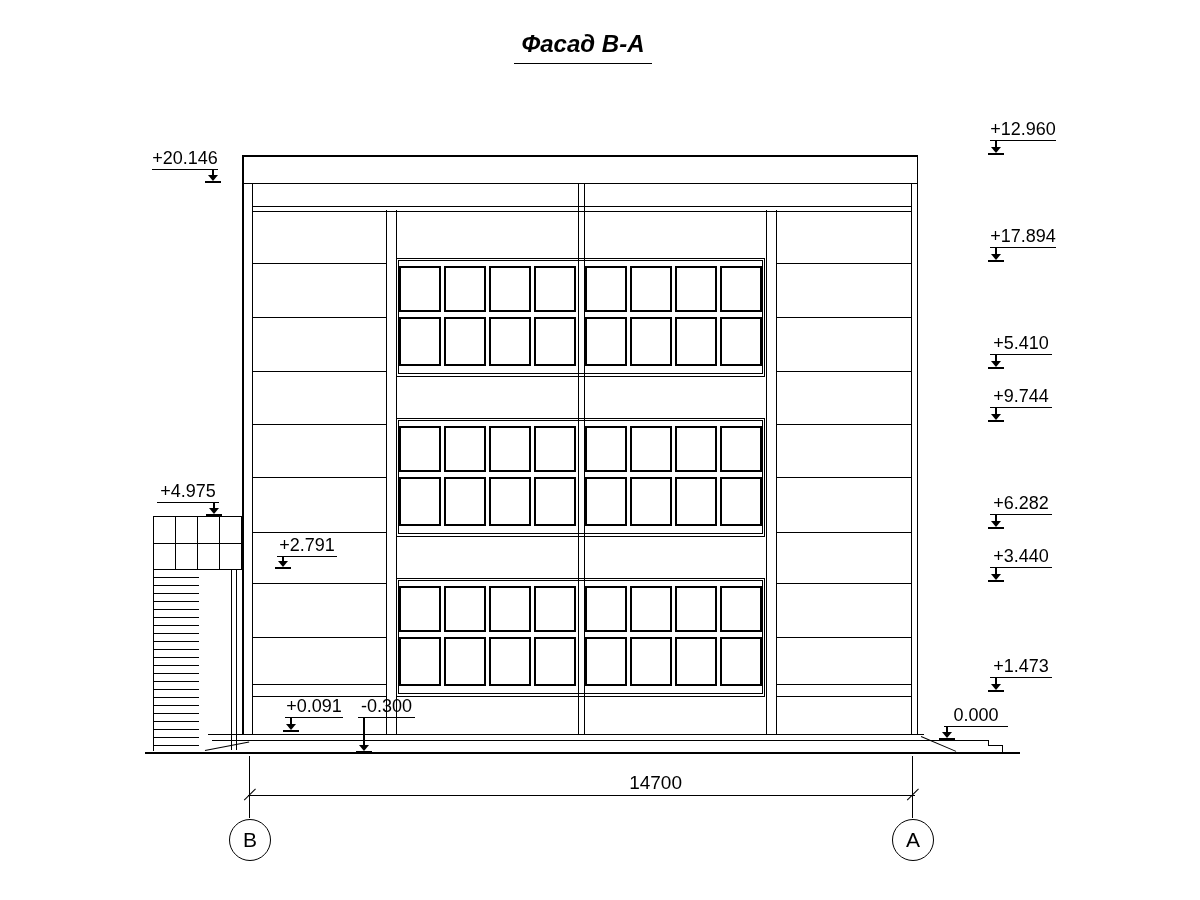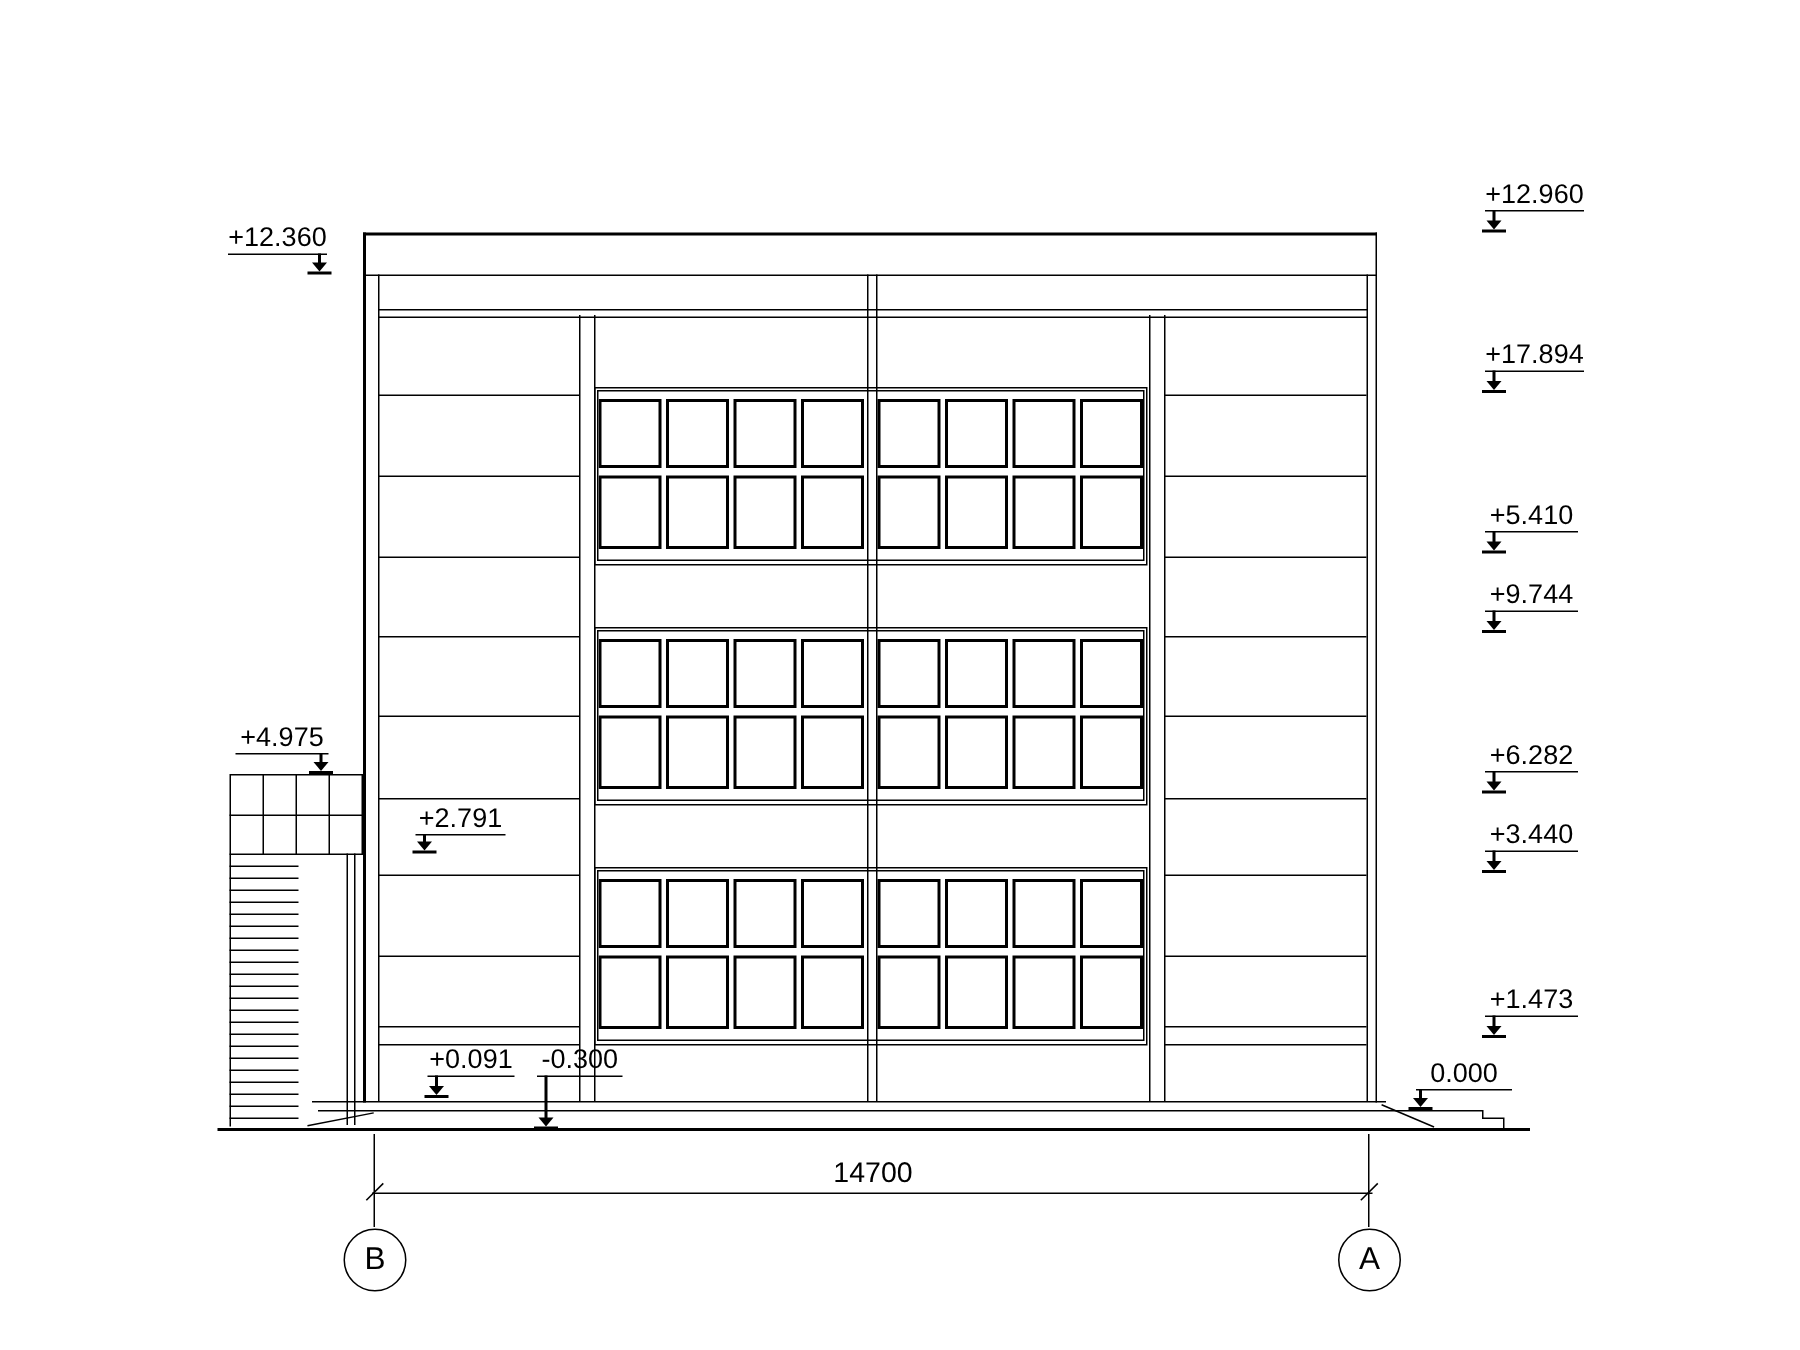--- a/index.html
+++ b/index.html
@@ -28,31 +28,34 @@
     border-left: 5px solid transparent; border-right: 5px solid transparent; border-top: 6.5px solid #000;
   }
   .arr .tick { position: absolute; bottom: 0; left: -3px; width: 16px; height: 1.3px; background: #000; }
   i { display: block; }
   
   .axis {
     position: absolute; width: 42px; height: 42px; border: 1.5px solid #000; border-radius: 50%;
     display: flex; align-items: center; justify-content: center; font-size: 21px; background: #fff;
   }
   
-  .dimtxt { position: absolute; text-align: center; font-size: 19px; }
+  .dimtxt { position: absolute; text-align: right; font-size: 19px; }
   .slash { position: absolute; width: 16px; height: 1.4px; background: #000; transform: rotate(-45deg); }
 </style>
 </head>
 <body>
 
 <div id="cv">
 
+  <div class="title-wrap" style="left:498px;top:30px;width:170px">
+    <span class="title">Фасад В-А</span>
+  </div>
 
   <div class="lvl" style="left:152px;top:168.5px;width:66px">
-    <span class="lbl">+12.360</span>
+    <span class="lbl">+20.146</span>
     <div class="ul"></div>
     <div class="arr" style="left:56px;height:14px">
         <i class="stem"></i>
         <i class="head"></i>
         <i class="tick"></i>
       </div>
   </div>
 
   <div class="lvl" style="left:157px;top:501.5px;width:62px">
     <span class="lbl">+4.975</span>

